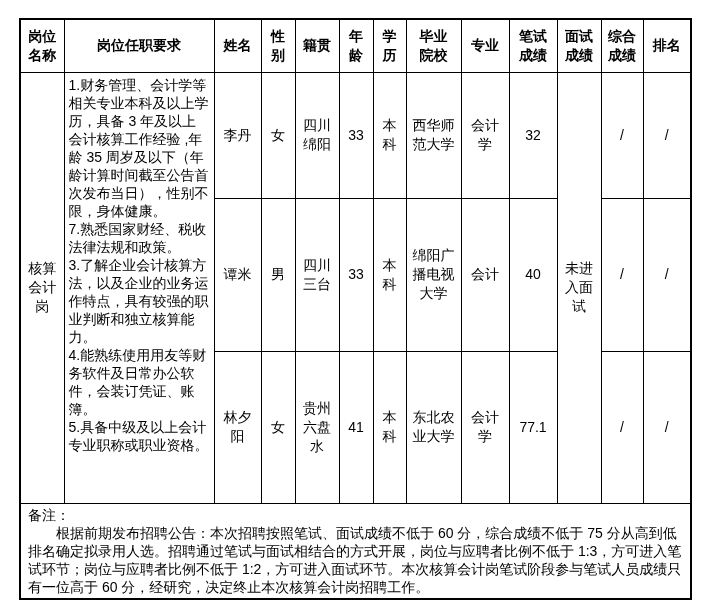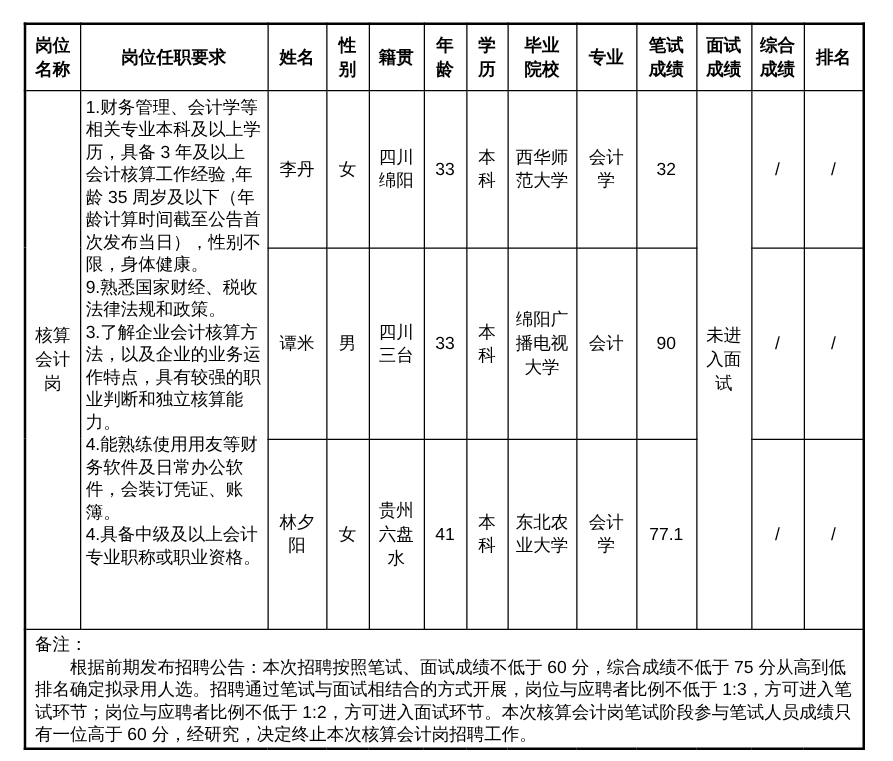--- a/index.html
+++ b/index.html
@@ -102,24 +102,24 @@
 成绩</th>
       <th>排名</th>
     </tr>
 
     <tr class="row-1">
       <td rowspan="3">核算
 会计
 岗</td>
       <td rowspan="3" class="req-cell">
         <div>1.财务管理、会计学等相关专业本科及以上学历，具备 3 年及以上会计核算工作经验 ,年龄 35 周岁及以下（年龄计算时间截至公告首次发布当日），性别不限，身体健康。</div>
-        <div>9.熟悉国家财经、税收法律法规和政策。</div>
+        <div>7.熟悉国家财经、税收法律法规和政策。</div>
         <div>3.了解企业会计核算方法，以及企业的业务运作特点，具有较强的职业判断和独立核算能力。</div>
         <div>4.能熟练使用用友等财务软件及日常办公软件，会装订凭证、账簿。</div>
-        <div>4.具备中级及以上会计专业职称或职业资格。</div>
+        <div>5.具备中级及以上会计专业职称或职业资格。</div>
       </td>
       <td>李丹</td>
       <td>女</td>
       <td>四川
 绵阳</td>
       <td>33</td>
       <td>本
 科</td>
       <td>西华师
 范大学</td>
@@ -138,21 +138,21 @@
       <td>男</td>
       <td>四川
 三台</td>
       <td>33</td>
       <td>本
 科</td>
       <td>绵阳广
 播电视
 大学</td>
       <td>会计</td>
-      <td>90</td>
+      <td>40</td>
       <td>/</td>
       <td>/</td>
     </tr>
 
     <tr class="row-3">
       <td>林夕
 阳</td>
       <td>女</td>
       <td>贵州
 六盘

